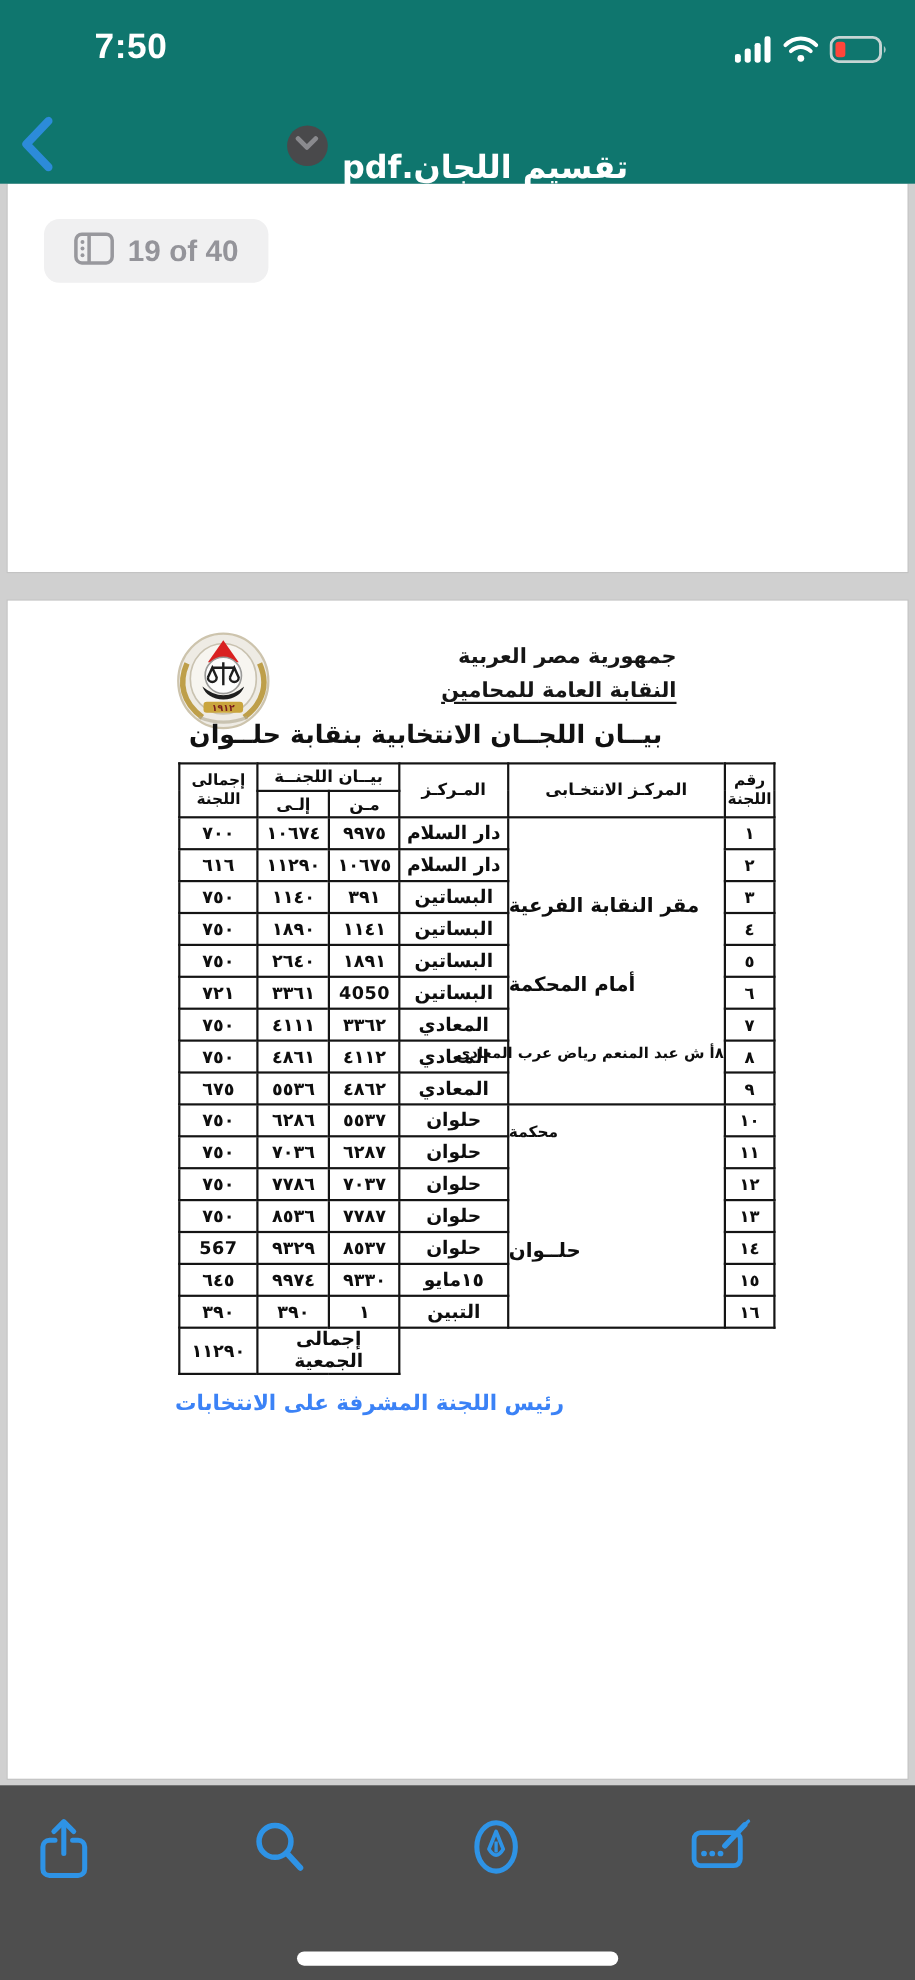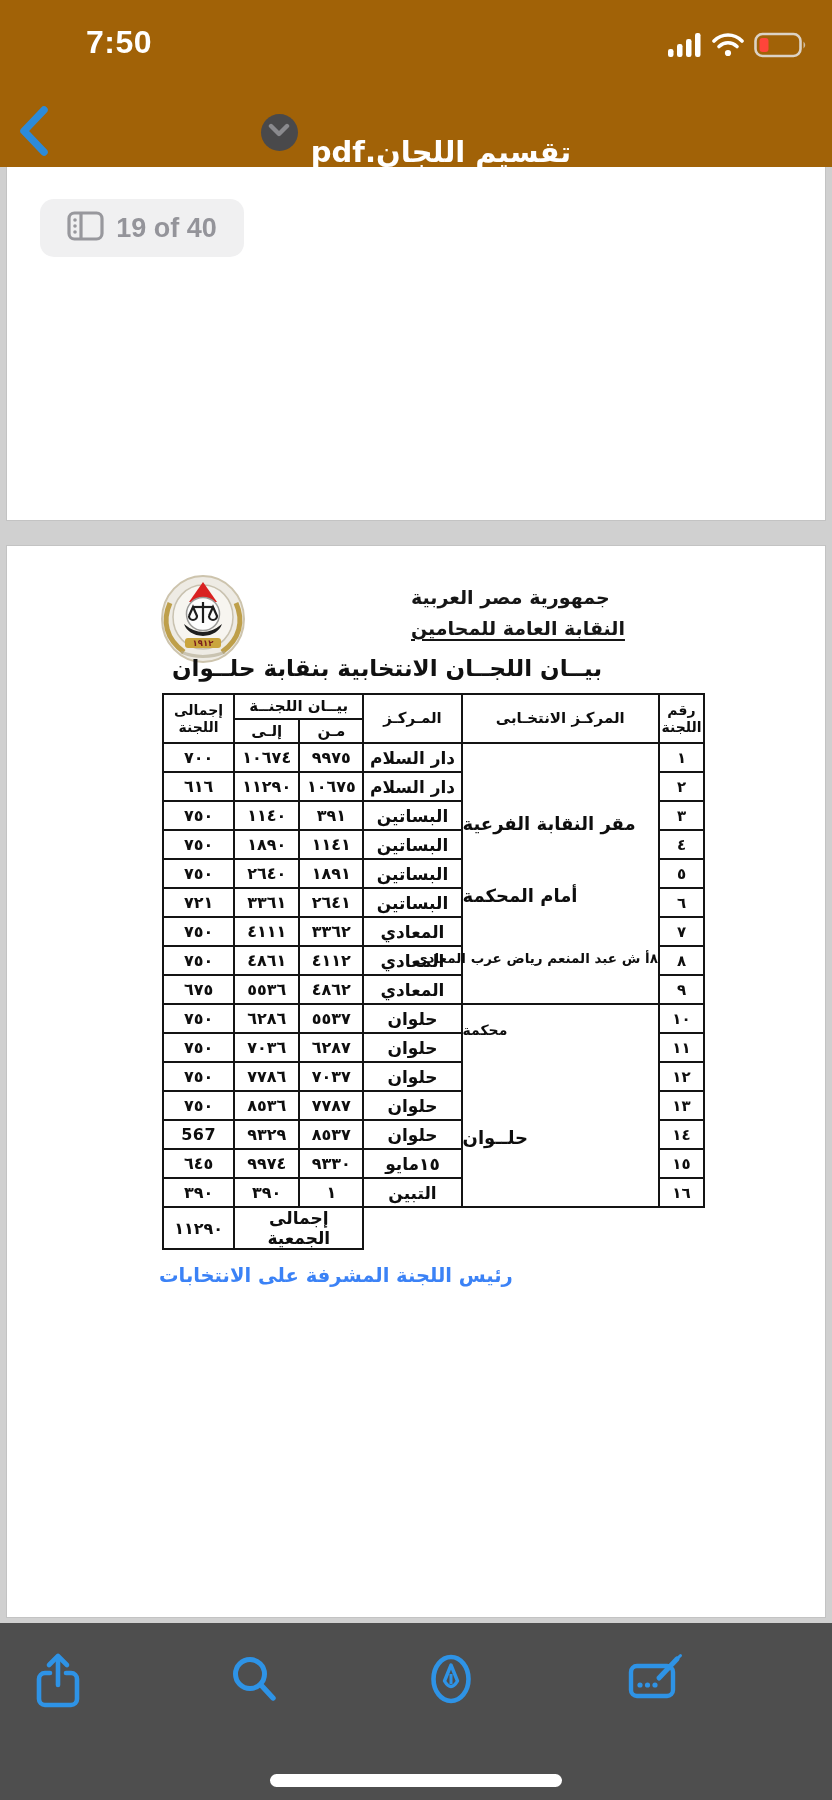--- a/index.html
+++ b/index.html
@@ -1,41 +1,41 @@
 <!DOCTYPE html>
 <html><head>
 <meta charset="utf-8">
 <style>
   html,body{margin:0;padding:0;}
   body{width:832px;height:1800px;background:#d0d0d0;position:relative;overflow:hidden;
        font-family:"DejaVu Sans",sans-serif;-webkit-font-smoothing:antialiased;}
   .latin{font-family:"Liberation Sans","DejaVu Sans",sans-serif;}
 
   
-  .topbar{position:absolute;left:0;top:0;right:0;height:167px;background:#a16207;z-index:5;}
+  .topbar{position:absolute;left:0;top:0;right:0;height:167px;background:#0f766e;z-index:5;}
   .time{position:absolute;left:86px;top:24px;font-size:32px;font-weight:700;color:#fff;letter-spacing:.5px;}
   .status-icons{position:absolute;right:24px;top:32px;display:flex;align-items:flex-end;gap:10px;}
   .back{position:absolute;left:12px;top:102px;width:46px;height:60px;background:none;border:none;padding:0;cursor:pointer;}
   .navtitle-wrap{position:absolute;left:0;right:0;top:100px;height:64px;display:flex;align-items:center;justify-content:center;gap:13px;flex-direction:row-reverse;}
   .navtitle{font-size:29px;font-weight:700;color:#fff;margin-top:40px;}
   .title-menu{width:37px;height:37px;border-radius:50%;background:#49494b;border:none;padding:0;display:flex;align-items:center;justify-content:center;cursor:pointer;}
 
   
   .page{position:absolute;left:7px;right:7px;background:#fff;box-shadow:0 0 0 1px #c3c3c3;}
   .page1{top:167px;height:353px;}
   .page2{top:546px;height:1071px;}
 
   .pagepill{position:absolute;left:33px;top:32px;width:204px;height:58px;background:#f0f0f1;border-radius:14px;
             display:flex;align-items:center;justify-content:center;gap:12px;cursor:pointer;}
   .pagepill .lbl{font-size:27px;font-weight:700;color:#94949a;}
 
   
   .logo{position:absolute;left:150px;top:27px;}
-  .gov{position:absolute;left:388px;top:36px;width:220px;text-align:left;color:#161616;
-       font-size:19px;font-weight:700;line-height:31px;margin-left:16px;}
+  .gov{position:absolute;left:388px;top:36px;width:220px;text-align:right;color:#161616;
+       font-size:19px;font-weight:700;line-height:31px;}
   .gov .u{text-decoration:underline;text-decoration-thickness:2px;text-underline-offset:4px;}
   .doctitle{position:absolute;left:140px;top:107px;width:480px;text-align:center;color:#111;
             font-size:23px;font-weight:700;line-height:30px;}
 
   .tablewrap{position:absolute;left:155px;top:147px;}
   table.committees{border-collapse:collapse;direction:rtl;table-layout:fixed;width:543px;color:#0e0e0e;font-weight:700;}
   table.committees td{border:2px solid #141414;text-align:center;vertical-align:middle;padding:0;overflow:visible;}
   thead tr.h1{height:25px;} thead tr.h2{height:24px;}
   tbody tr{height:29px;}
   tfoot tr{height:30px;}
@@ -221,21 +221,21 @@
             <tr>
               <td class="c-no">٥</td>
               <td class="c-center">البساتين</td>
               <td class="c-num">١٨٩١</td>
               <td class="c-num">٢٦٤٠</td>
               <td class="c-num">٧٥٠</td>
             </tr>
             <tr>
               <td class="c-no">٦</td>
               <td class="c-center">البساتين</td>
-              <td class="c-num">٢٦٤١</td>
+              <td class="c-num">4050</td>
               <td class="c-num">٣٣٦١</td>
               <td class="c-num">٧٢١</td>
             </tr>
             <tr>
               <td class="c-no">٧</td>
               <td class="c-center">المعادي</td>
               <td class="c-num">٣٣٦٢</td>
               <td class="c-num">٤١١١</td>
               <td class="c-num">٧٥٠</td>
             </tr>

